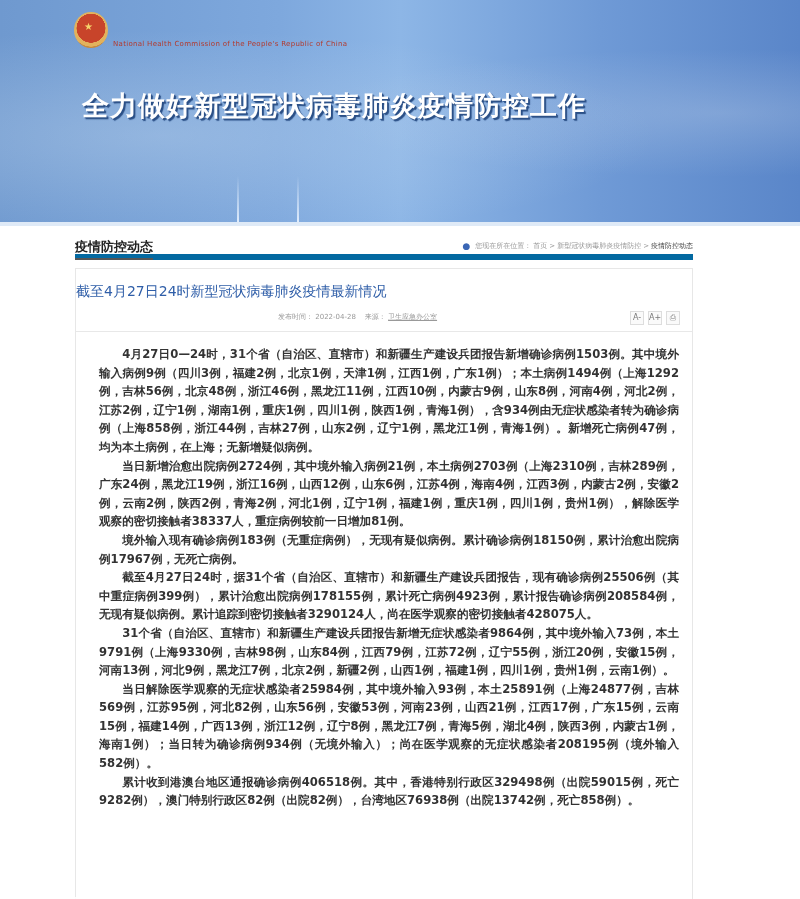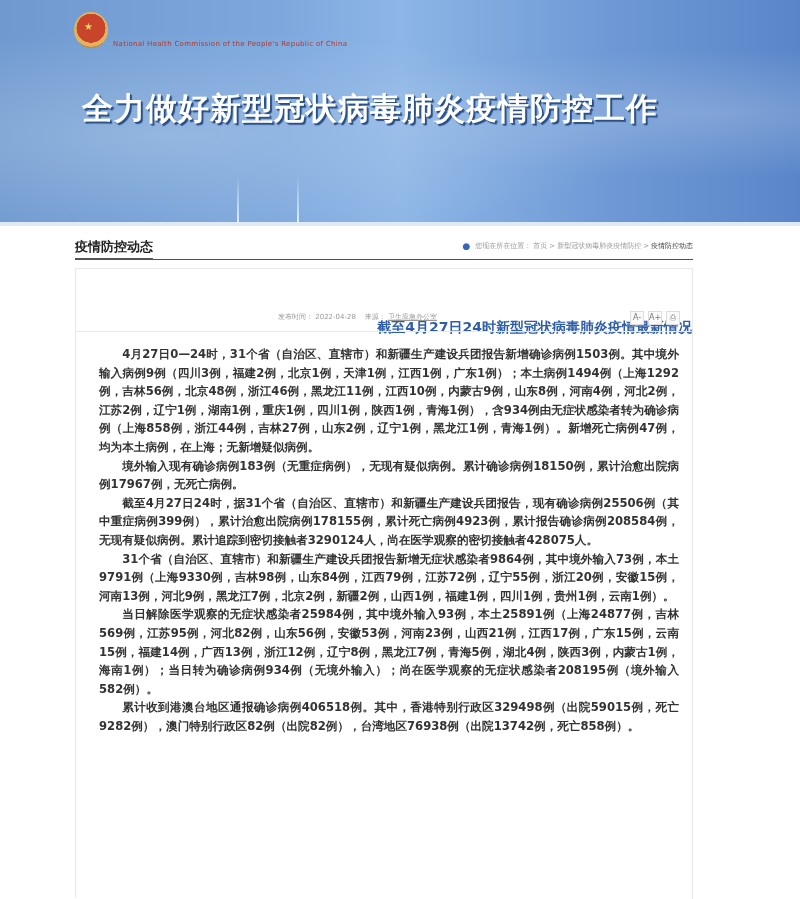--- a/index.html
+++ b/index.html
@@ -16,31 +16,31 @@
                 radial-gradient(ellipse at 90% 50%, rgba(200,215,235,0.3), transparent 40%);
   }
   .banner .ecg1, .banner .ecg2 { position:absolute; bottom:0; width:2px; height:50px; background:linear-gradient(#fff0,#e8f2ff); }
   .banner .ecg1 { left:237px; } .banner .ecg2 { left:297px; }
   .banner .bottom-line { position:absolute; left:0; bottom:0; width:800px; height:4px; background:#dfeaf7; }
   .emblem { position:absolute; left:74px; top:12px; width:34px; height:36px; border-radius:50%;
     background: radial-gradient(circle at 50% 45%, #c8442a 0 55%, #e2b25c 56% 70%, #c9893a 71% 100%); }
   .emblem span { position:absolute; left:10px; top:9px; color:#f5d36b; font-size:10px; }
   .org-cn { position:absolute; left:113px; top:13px; font-size:19px; font-weight:bold; color:#c0282a; letter-spacing:1px; font-family:"DejaVu Sans", sans-serif; }
   .org-en { position:absolute; left:113px; top:40px; font-size:7px; color:#b23a2e; letter-spacing:0.3px; }
-  .banner-title { position:absolute; left:82px; top:88px; font-size:31px; font-weight:bold; color:#fff; letter-spacing:1px;
+  .banner-title { position:absolute; left:82px; top:88px; font-size:27px; font-weight:bold; color:#fff; letter-spacing:1px;
     text-shadow: 2px 2px 1px #2a4f86, 1px 1px 0 #3c5f96; }
 
-  .section-head { position:absolute; left:75px; top:236px; width:618px; height:24px; border-bottom:1px solid #0369a1; }
+  .section-head { position:absolute; left:75px; top:236px; width:618px; height:24px; border-bottom:6px solid #0369a1; }
   .section-title { position:absolute; left:0; top:2px; font-size:13px; font-weight:bold; color:#222; border-bottom:2px solid #555; padding-bottom:2px; }
   .crumbs { position:absolute; right:0; top:5px; font-size:7px; color:#999; display:flex; align-items:center; gap:2px; }
   .crumbs .pin { color:#3a66b5; font-size:9px; margin-right:3px; }
   .crumbs .cur { color:#444; }
 
   .card { position:absolute; left:75px; top:268px; width:618px; height:640px; border:1px solid #e7e7e7; border-bottom:none; background:#fff; }
-  .art-title { position:absolute; left:0; width:100%; top:14px; text-align:right; font-size:14px; color:#2f5ea8; font-weight:bold;margin-top:36px; }
+  .art-title { position:absolute; left:0; width:100%; top:14px; text-align:left; font-size:14px; color:#2f5ea8; font-weight:normal; }
   .meta { position:absolute; left:202px; top:43px; font-size:7px; color:#999; }
   .meta .src { text-decoration:underline; }
   .tools { position:absolute; right:12px; top:42px; display:flex; gap:4px; }
   .tools div { width:14px; height:14px; border:1px solid #ddd; font-size:8px; color:#777; text-align:center; line-height:12px; background:#fafafa; }
   .meta-line { position:absolute; left:0; top:62px; width:100%; height:1px; background:#e8e8e8; }
 
   .body { position:absolute; left:23px; top:76px; width:580px; font-size:11.6px; line-height:18.6px; color:#333; text-align:justify; }
   .body p { text-indent:2em; margin:0;font-weight:bold; }
 
   .caption { position:absolute; left:0; top:872px; font-size:20px; color:#111; background:rgba(255,255,255,0.85); padding:0 4px 0 0; line-height:27px; letter-spacing:-0.5px;margin-top:25px; }
@@ -83,20 +83,21 @@
   </div>
   <div class="tools">
     <div>A-</div>
     <div>A+</div>
     <div><span>⎙</span></div>
   </div>
   <div class="meta-line"></div>
 
   <div class="body">
     <p>4月27日0—24时，31个省（自治区、直辖市）和新疆生产建设兵团报告新增确诊病例1503例。其中境外输入病例9例（四川3例，福建2例，北京1例，天津1例，江西1例，广东1例）；本土病例1494例（上海1292例，吉林56例，北京48例，浙江46例，黑龙江11例，江西10例，内蒙古9例，山东8例，河南4例，河北2例，江苏2例，辽宁1例，湖南1例，重庆1例，四川1例，陕西1例，青海1例），含934例由无症状感染者转为确诊病例（上海858例，浙江44例，吉林27例，山东2例，辽宁1例，黑龙江1例，青海1例）。新增死亡病例47例，均为本土病例，在上海；无新增疑似病例。</p>
+    <p>当日新增治愈出院病例2724例，其中境外输入病例21例，本土病例2703例（上海2310例，吉林289例，广东24例，黑龙江19例，浙江16例，山西12例，山东6例，江苏4例，海南4例，江西3例，内蒙古2例，安徽2例，云南2例，陕西2例，青海2例，河北1例，辽宁1例，福建1例，重庆1例，四川1例，贵州1例），解除医学观察的密切接触者38337人，重症病例较前一日增加81例。</p>
     <p>境外输入现有确诊病例183例（无重症病例），无现有疑似病例。累计确诊病例18150例，累计治愈出院病例17967例，无死亡病例。</p>
     <p>截至4月27日24时，据31个省（自治区、直辖市）和新疆生产建设兵团报告，现有确诊病例25506例（其中重症病例399例），累计治愈出院病例178155例，累计死亡病例4923例，累计报告确诊病例208584例，无现有疑似病例。累计追踪到密切接触者3290124人，尚在医学观察的密切接触者428075人。</p>
     <p>31个省（自治区、直辖市）和新疆生产建设兵团报告新增无症状感染者9864例，其中境外输入73例，本土9791例（上海9330例，吉林98例，山东84例，江西79例，江苏72例，辽宁55例，浙江20例，安徽15例，河南13例，河北9例，黑龙江7例，北京2例，新疆2例，山西1例，福建1例，四川1例，贵州1例，云南1例）。</p>
     <p>当日解除医学观察的无症状感染者25984例，其中境外输入93例，本土25891例（上海24877例，吉林569例，江苏95例，河北82例，山东56例，安徽53例，河南23例，山西21例，江西17例，广东15例，云南15例，福建14例，广西13例，浙江12例，辽宁8例，黑龙江7例，青海5例，湖北4例，陕西3例，内蒙古1例，海南1例）；当日转为确诊病例934例（无境外输入）；尚在医学观察的无症状感染者208195例（境外输入582例）。</p>
     <p>累计收到港澳台地区通报确诊病例406518例。其中，香港特别行政区329498例（出院59015例，死亡9282例），澳门特别行政区82例（出院82例），台湾地区76938例（出院13742例，死亡858例）。</p>
   </div>
 </div>
 
 <div class="caption">2022年4月27日扬中市新增确诊病例情况</div>
 

